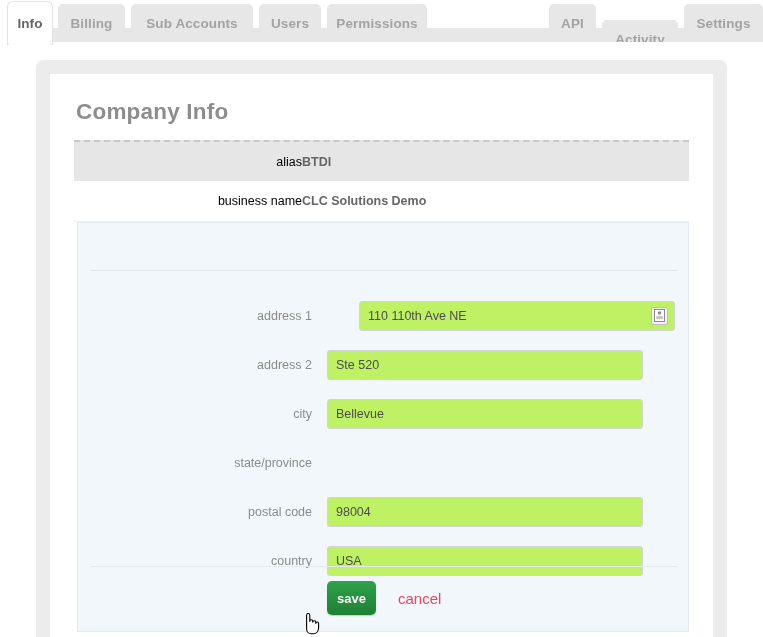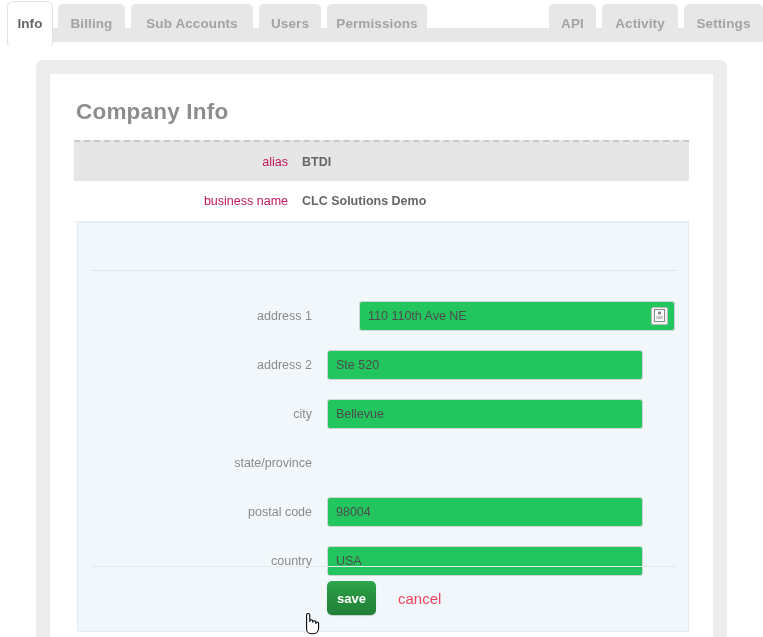--- a/index.html
+++ b/index.html
@@ -106,23 +106,22 @@
     display: flex;
     align-items: center;
     height: 41px;
   }
   .info-row.striped { background: #e6e6e6; }
   .info-row.dashed-top { border-top: 2px dashed #c9c9c9; }
   .info-row.bordered-bottom { border-bottom: 1px solid #eceff1; }
   .info-label {
     width: 228px;
     text-align: right;
-    padding-right: 14px;
     font-size: 12.5px;
-    color: #be185d;
+    color: #000000;
   }
   .info-value {
     font-size: 12.5px;
     font-weight: bold;
     color: #666666;
   }
 
   
   #address-panel {
     position: absolute;
@@ -163,21 +162,21 @@
   .field-input-wrap {
     position: relative;
     width: 316px;
     height: 30px;
   }
   .field-input {
     width: 316px;
     height: 30px;
     border: 1px solid #cfd4d6;
     border-radius: 3px;
-    background: #22c55e;
+    background: #bef264;
     font-family: "Liberation Sans", sans-serif;
     font-size: 12.5px;
     color: #4c4c4c;
     padding: 0 8px;
     outline: none;
   }
   #addr1-autofill-icon {
     position: absolute;
     right: 7px; top: 6px;
     width: 17px; height: 18px;
@@ -237,21 +236,21 @@
 <div id="tabbar">
   <div id="tabstrip-underline"></div>
   <div id="tabstrip-underline-left"></div>
 
 <div class="tab active" style="left: 8px; width: 44px;">Info</div>
     <div class="tab" style="left: 58px; width: 67px;">Billing</div>
     <div class="tab" style="left: 131px; width: 122px;">Sub Accounts</div>
     <div class="tab" style="left: 259px; width: 62px;">Users</div>
     <div class="tab" style="left: 327px; width: 100px;">Permissions</div>
     <div class="tab" style="left: 549px; width: 47px;">API</div>
-    <div class="tab" style="left: 602px; width: 76px;">Activity</div>
+    <div class="tab" style="left: 602px; width: 76px; margin-top: 16px;">Activity</div>
     <div class="tab" style="left: 684px; width: 79px;">Settings</div>
   </div>
 
 <div id="page">
   <div id="outer-frame">
     <div id="content-card">
 
       <div id="page-title">Company Info</div>
 
       <div id="info-table">

